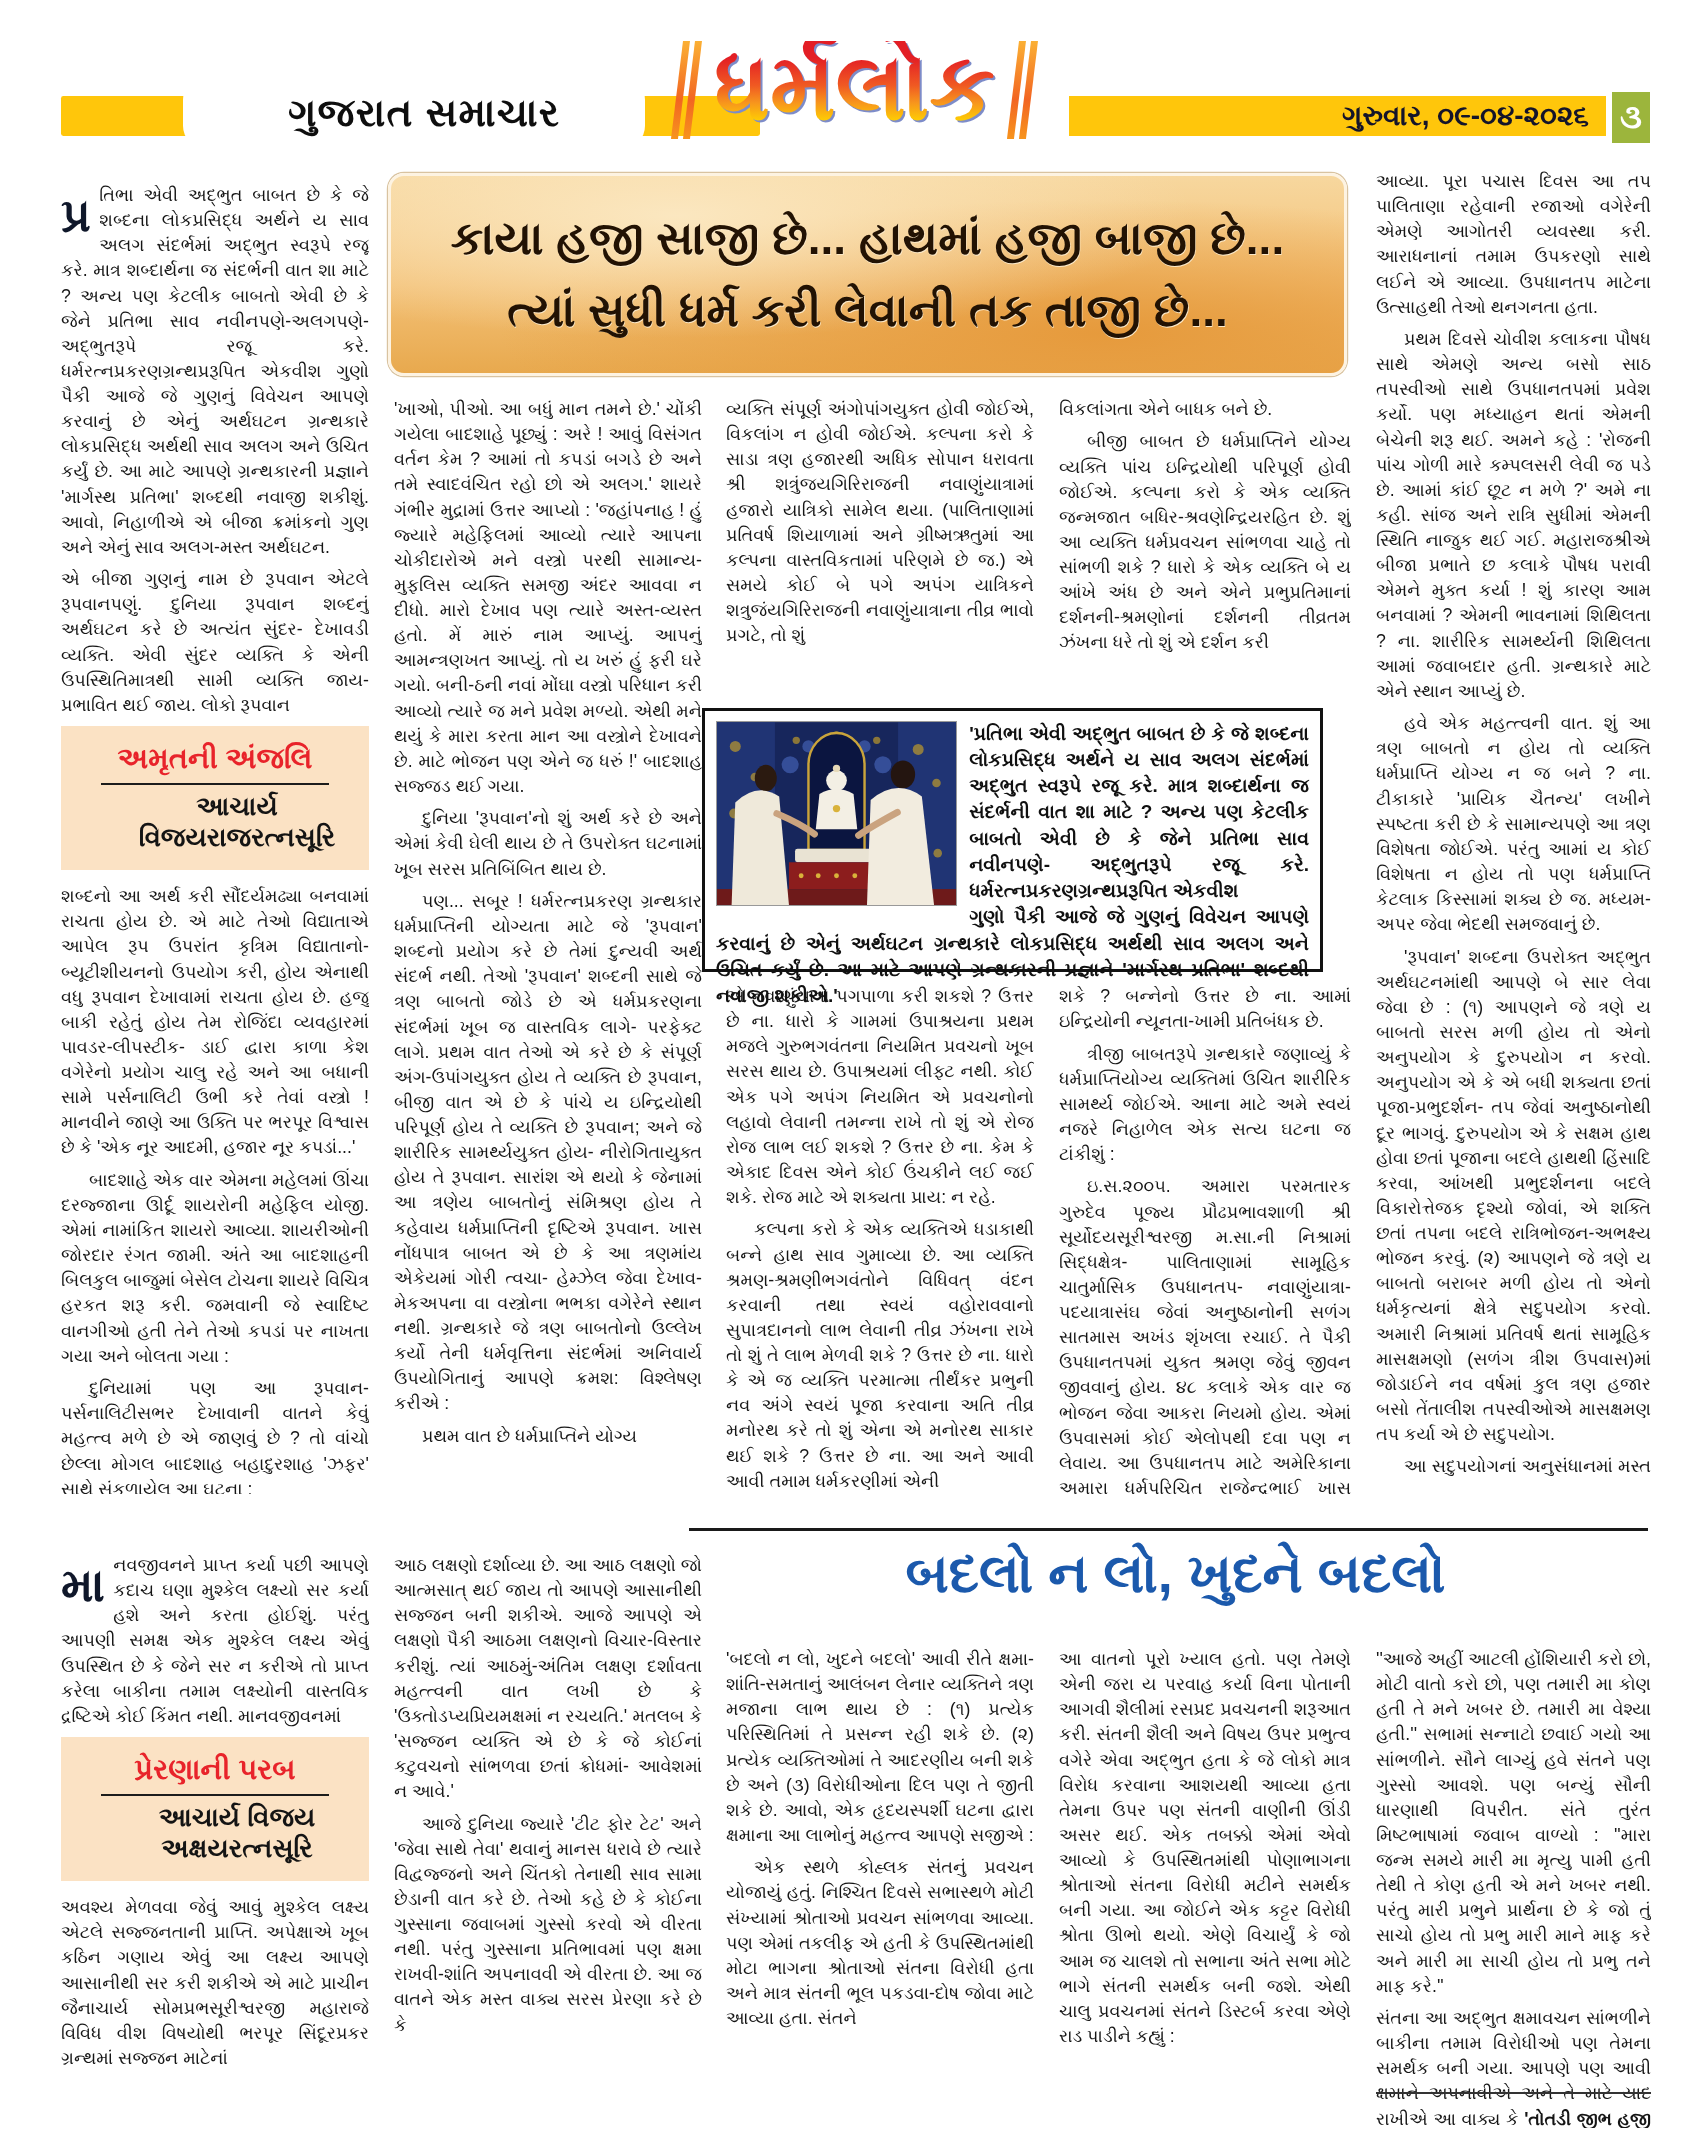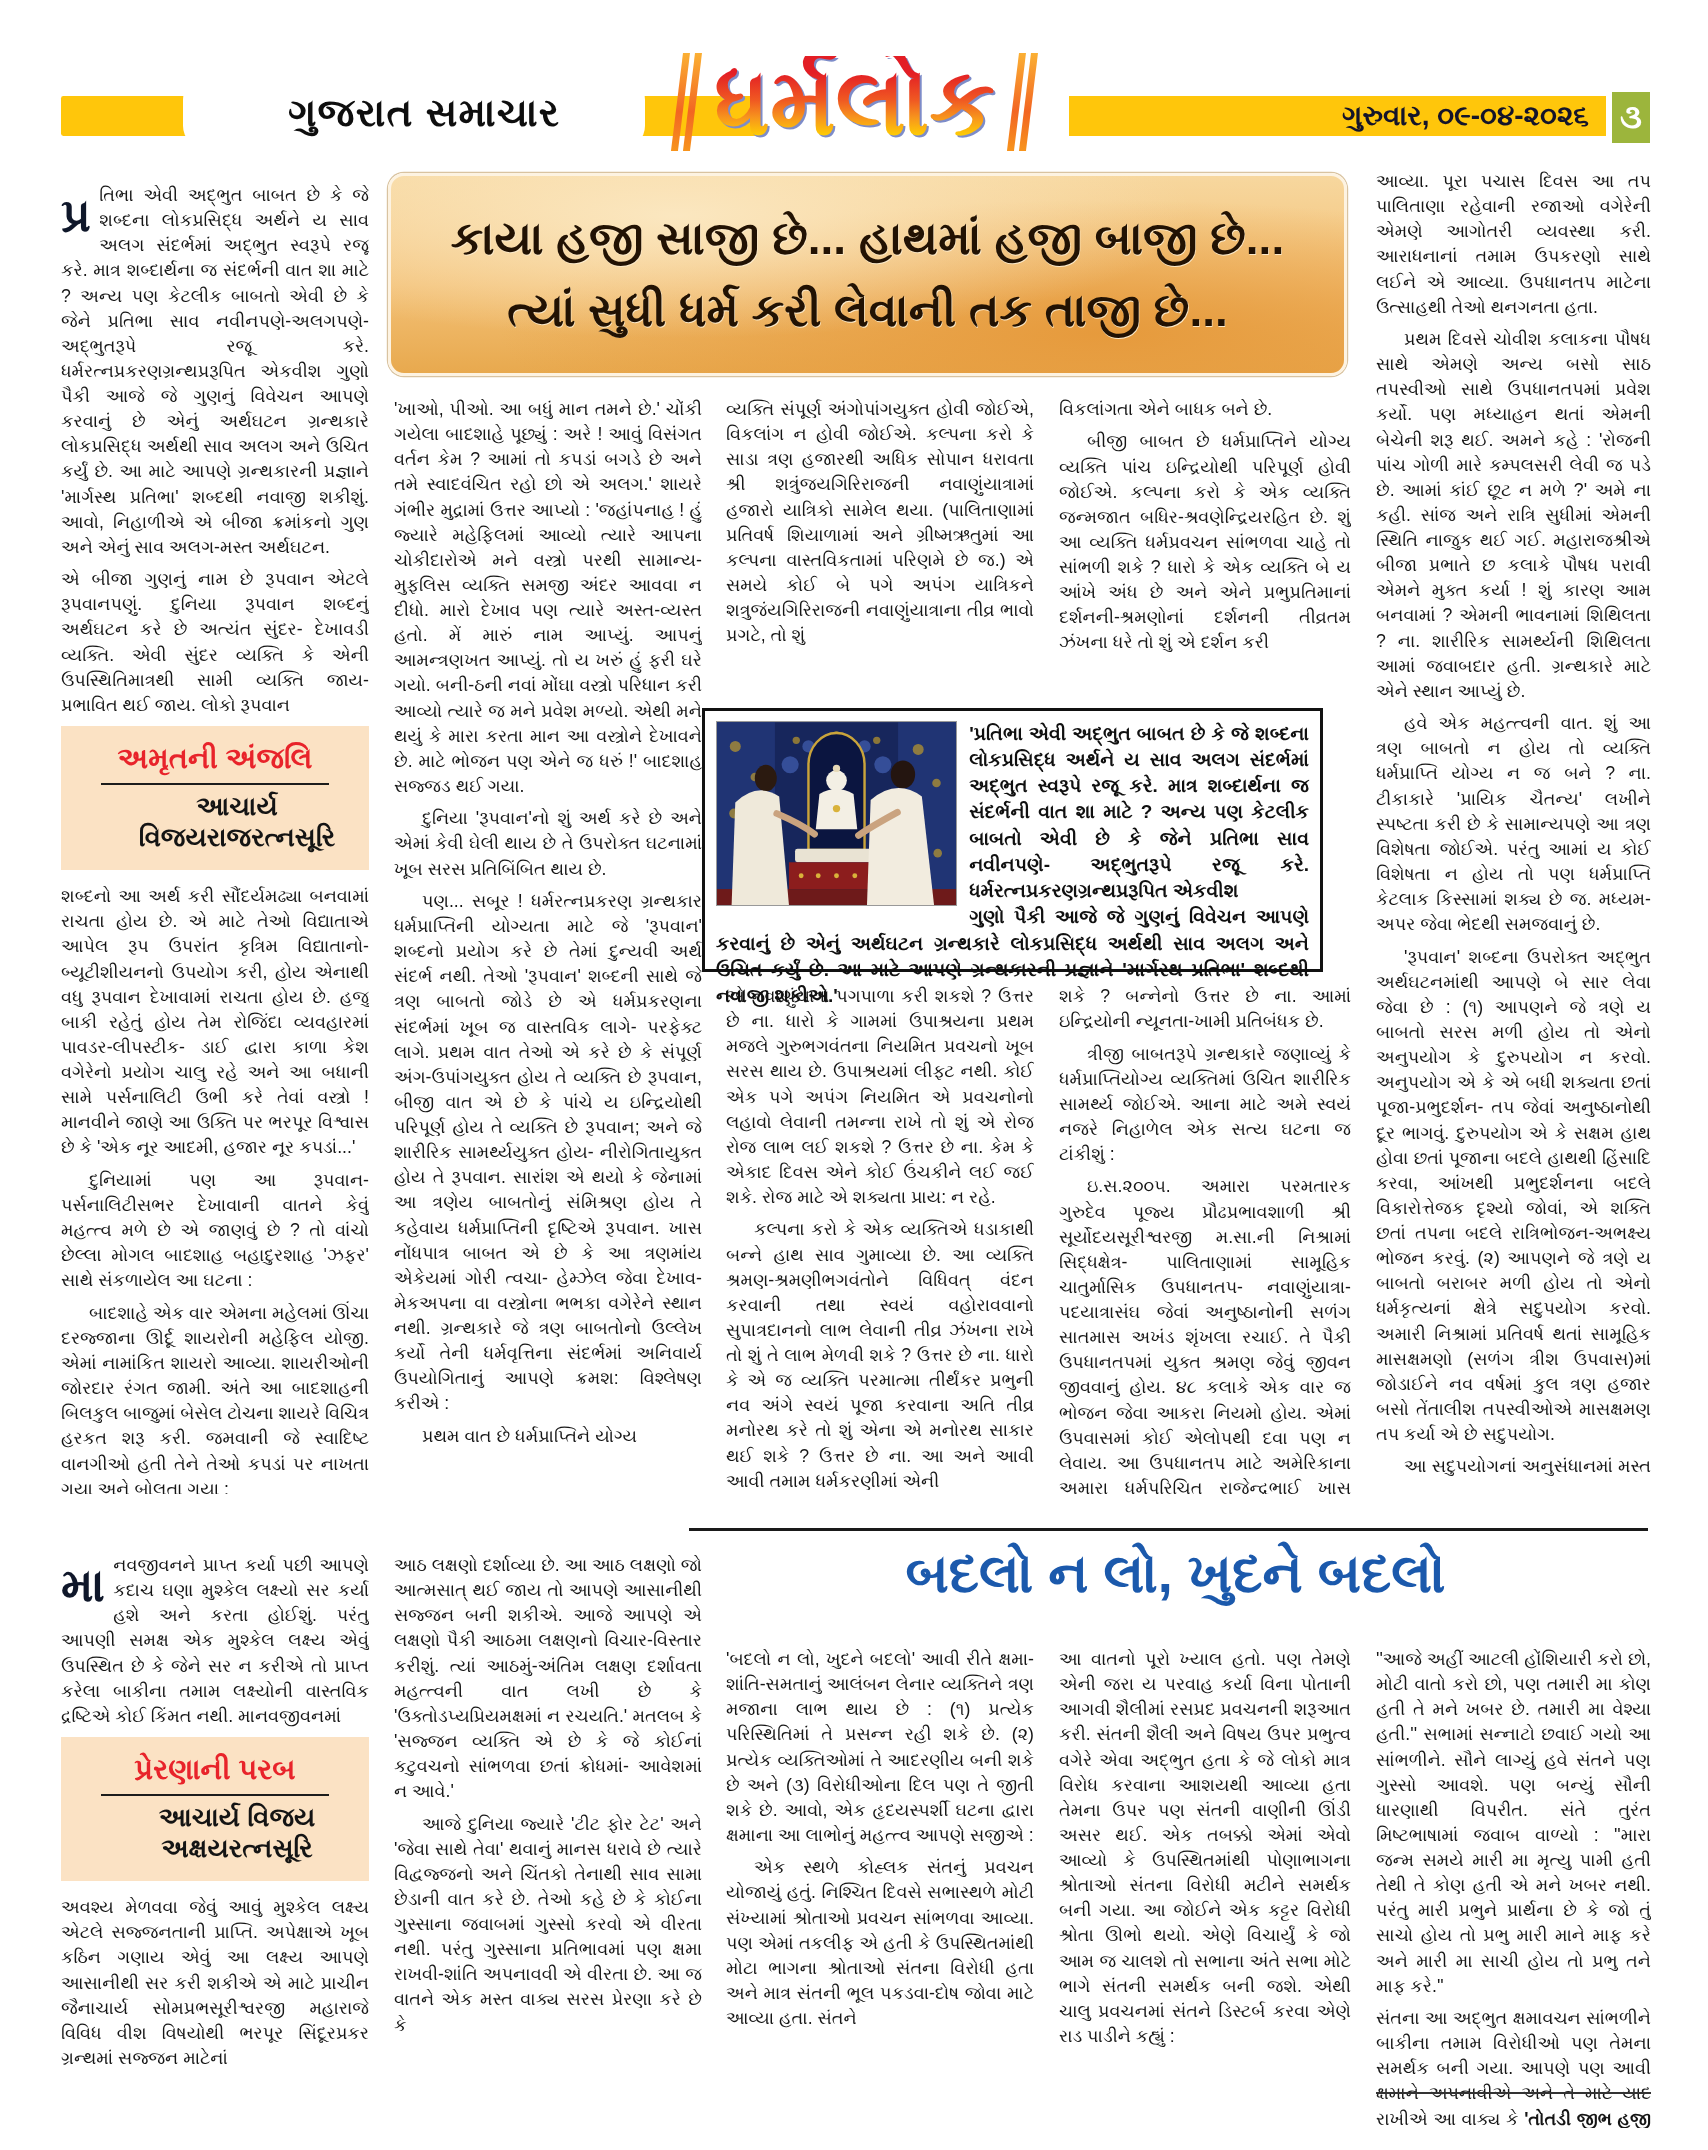--- a/index.html
+++ b/index.html
@@ -4,21 +4,21 @@
 <style>
   html,body{margin:0;padding:0;background:#e8e8e8;}
   .page{position:relative;width:1708px;height:2151px;background:#ffffff;font-family:"Liberation Sans",sans-serif;color:#121212;overflow:hidden;}
   
   .band{position:absolute;background:#ffc60b;height:40px;top:96px;}
   .band-left{left:61px;width:699px;border-radius:2.4px;}
   .band-right{left:1069px;width:537px;display:flex;align-items:center;justify-content:flex-end;padding-right:17px;box-sizing:border-box;}
   .gs-logo{position:absolute;left:183px;top:77px;width:442px;height:72px;background:#ffffff;border-radius:23px;display:flex;align-items:center;justify-content:center;font-size:39px;font-weight:900;color:#0e0e0e;letter-spacing:1.2px;padding-left:20px;}
   .date-text{font-size:28px;font-weight:800;color:#14142a;}
   .page-num{position:absolute;left:1612px;top:92px;width:38px;height:51px;background:#9cb53c;color:#ffffff;font-size:33px;font-weight:800;display:flex;align-items:center;justify-content:center;}
-  .masthead{position:absolute;left:647px;top:41px;width:415px;height:122px;display:flex;align-items:center;justify-content:center;gap:18.3px;}
+  .masthead{position:absolute;left:647px;top:41px;width:415px;height:122px;display:flex;align-items:flex-start;justify-content:center;gap:18.3px;}
   .bars{display:flex;gap:5.5px;height:98px;}
   .bars div{width:6.7px;height:100%;background:linear-gradient(180deg,#fbb034,#f26522 60%,#f7941d);transform:skewX(-7deg);}
   .mast-title{font-size:93px;font-weight:900;line-height:1;background:linear-gradient(180deg,#e31e25 18%,#f05a22 48%,#f7941d 66%,#ffd400 88%);-webkit-background-clip:text;background-clip:text;color:transparent;filter:drop-shadow(2.4px 2.4px 0 #7d8cc9);}
   
   .headline-box{position:absolute;left:388px;top:173px;width:959px;height:203px;border-radius:16px;border:3.7px solid #fdf3e2;box-sizing:border-box;background:radial-gradient(ellipse at 30% 20%,#fbe7c0 0%,rgba(251,231,192,0) 55%),radial-gradient(ellipse at 75% 80%,#e69a3c 0%,rgba(230,154,60,0) 60%),linear-gradient(180deg,#f7d79e 0%,#f3c177 55%,#e8a94e 100%);display:flex;flex-direction:column;align-items:center;justify-content:center;box-shadow:0 0 0 1.2px #d9c3a0;}
   .headline-box div{font-size:46px;font-weight:800;color:#221203;line-height:1.55;text-shadow:0.6px 0.6px 0 #fbe9c9;}
   .headline2{position:absolute;left:702px;top:1542px;width:947px;text-align:center;font-size:54px;font-weight:800;color:#1b59ac;}
   
   .col{position:absolute;overflow:hidden;}
   .col p{margin:0 0 7.3px;font-size:17.7px;line-height:1.42;text-align:justify;color:#151515;}
@@ -72,22 +72,22 @@
 
   <div class="col" style="left:61px;top:183px;width:308px;height:1311px;">
     <p><span class="dropcap">પ્ર</span><span>તિભા એવી અદ્ભુત બાબત છે કે જે શબ્દના લોકપ્રસિદ્ધ અર્થને ય સાવ અલગ સંદર્ભમાં અદ્ભુત સ્વરૂપે રજૂ કરે. માત્ર શબ્દાર્થના જ સંદર્ભની વાત શા માટે ? અન્ય પણ કેટલીક બાબતો એવી છે કે જેને પ્રતિભા સાવ નવીનપણે-અલગપણે-અદ્ભુતરૂપે રજૂ કરે. ધર્મરત્નપ્રકરણગ્રન્થપ્રરૂપિત એકવીશ ગુણો પૈકી આજે જે ગુણનું વિવેચન આપણે કરવાનું છે એનું અર્થઘટન ગ્રન્થકારે લોકપ્રસિદ્ધ અર્થથી સાવ અલગ અને ઉચિત કર્યું છે. આ માટે આપણે ગ્રન્થકારની પ્રજ્ઞાને 'માર્ગસ્થ પ્રતિભા' શબ્દથી નવાજી શકીશું. આવો, નિહાળીએ એ બીજા ક્રમાંકનો ગુણ અને એનું સાવ અલગ-મસ્ત અર્થઘટન.</span></p>
     <p><span>એ બીજા ગુણનું નામ છે રૂપવાન એટલે રૂપવાનપણું. દુનિયા રૂપવાન શબ્દનું અર્થઘટન કરે છે અત્યંત સુંદર- દેખાવડી વ્યક્તિ. એવી સુંદર વ્યક્તિ કે એની ઉપસ્થિતિમાત્રથી સામી વ્યક્તિ જાય-પ્રભાવિત થઈ જાય. લોકો રૂપવાન</span></p>
     <div class="author-box">
       <div class="t">અમૃતની અંજલિ</div>
       <div class="rule"></div>
       <div class="a">આચાર્ય વિજયરાજરત્નસૂરિ</div>
     </div>
     <p><span>શબ્દનો આ અર્થ કરી સૌંદર્યમઢ્યા બનવામાં રાચતા હોય છે. એ માટે તેઓ વિદ્યાતાએ આપેલ રૂપ ઉપરાંત કૃત્રિમ વિદ્યાતાનો- બ્યૂટીશીયનનો ઉપયોગ કરી, હોય એનાથી વધુ રૂપવાન દેખાવામાં રાચતા હોય છે. હજુ બાકી રહેતું હોય તેમ રોજિંદા વ્યવહારમાં પાવડર-લીપસ્ટીક- ડાઈ દ્વારા કાળા કેશ વગેરેનો પ્રયોગ ચાલુ રહે અને આ બધાની સામે પર્સનાલિટી ઉભી કરે તેવાં વસ્ત્રો ! માનવીને જાણે આ ઉક્તિ પર ભરપૂર વિશ્વાસ છે કે 'એક નૂર આદમી, હજાર નૂર કપડાં...'</span></p>
+    <p class="ind"><span>બાદશાહે એક વાર એમના મહેલમાં ઊંચા દરજ્જાના ઊર્દૂ શાયરોની મહેફિલ યોજી. એમાં નામાંકિત શાયરો આવ્યા. શાયરીઓની જોરદાર રંગત જામી. અંતે આ બાદશાહની બિલકુલ બાજુમાં બેસેલ ટોચના શાયરે વિચિત્ર હરકત શરૂ કરી. જમવાની જે સ્વાદિષ્ટ વાનગીઓ હતી તેને તેઓ કપડાં પર નાખતા ગયા અને બોલતા ગયા :</span></p>
     <p class="ind"><span>દુનિયામાં પણ આ રૂપવાન- પર્સનાલિટીસભર દેખાવાની વાતને કેવું મહત્ત્વ મળે છે એ જાણવું છે ? તો વાંચો છેલ્લા મોગલ બાદશાહ બહાદુરશાહ 'ઝફર' સાથે સંકળાયેલ આ ઘટના :</span></p>
-    <p class="ind"><span>બાદશાહે એક વાર એમના મહેલમાં ઊંચા દરજ્જાના ઊર્દૂ શાયરોની મહેફિલ યોજી. એમાં નામાંકિત શાયરો આવ્યા. શાયરીઓની જોરદાર રંગત જામી. અંતે આ બાદશાહની બિલકુલ બાજુમાં બેસેલ ટોચના શાયરે વિચિત્ર હરકત શરૂ કરી. જમવાની જે સ્વાદિષ્ટ વાનગીઓ હતી તેને તેઓ કપડાં પર નાખતા ગયા અને બોલતા ગયા :</span></p>
   </div>
 
   <div class="col" style="left:394px;top:397px;width:308px;height:1097px;">
     <p><span>'ખાઓ, પીઓ. આ બધું માન તમને છે.' ચોંકી ગયેલા બાદશાહે પૂછ્યું : અરે ! આવું વિસંગત વર્તન કેમ ? આમાં તો કપડાં બગડે છે અને તમે સ્વાદવંચિત રહો છો એ અલગ.' શાયરે ગંભીર મુદ્રામાં ઉત્તર આપ્યો : 'જહાંપનાહ ! હું જ્યારે મહેફિલમાં આવ્યો ત્યારે આપના ચોકીદારોએ મને વસ્ત્રો પરથી સામાન્ય-મુફલિસ વ્યક્તિ સમજી અંદર આવવા ન દીધો. મારો દેખાવ પણ ત્યારે અસ્ત-વ્યસ્ત હતો. મેં મારું નામ આપ્યું. આપનું આમન્ત્રણખત આપ્યું. તો ય ખરું હું ફરી ઘરે ગયો. બની-ઠની નવાં મોંઘા વસ્ત્રો પરિધાન કરી આવ્યો ત્યારે જ મને પ્રવેશ મળ્યો. એથી મને થયું કે મારા કરતા માન આ વસ્ત્રોને દેખાવને છે. માટે ભોજન પણ એને જ ધરું !' બાદશાહ સજ્જડ થઈ ગયા.</span></p>
     <p class="ind"><span>દુનિયા 'રૂપવાન'નો શું અર્થ કરે છે અને એમાં કેવી ઘેલી થાય છે તે ઉપરોક્ત ઘટનામાં ખૂબ સરસ પ્રતિબિંબિત થાય છે.</span></p>
     <p class="ind"><span>પણ... સબૂર ! ધર્મરત્નપ્રકરણ ગ્રન્થકાર ધર્મપ્રાપ્તિની યોગ્યતા માટે જે 'રૂપવાન' શબ્દનો પ્રયોગ કરે છે તેમાં દુન્યવી અર્થ સંદર્ભ નથી. તેઓ 'રૂપવાન' શબ્દની સાથે જે ત્રણ બાબતો જોડે છે એ ધર્મપ્રકરણના સંદર્ભમાં ખૂબ જ વાસ્તવિક લાગે- પરફેક્ટ લાગે. પ્રથમ વાત તેઓ એ કરે છે કે સંપૂર્ણ અંગ-ઉપાંગયુક્ત હોય તે વ્યક્તિ છે રૂપવાન, બીજી વાત એ છે કે પાંચે ય ઇન્દ્રિયોથી પરિપૂર્ણ હોય તે વ્યક્તિ છે રૂપવાન; અને જે શારીરિક સામર્થ્યયુક્ત હોય- નીરોગિતાયુક્ત હોય તે રૂપવાન. સારાંશ એ થયો કે જેનામાં આ ત્રણેય બાબતોનું સંમિશ્રણ હોય તે કહેવાય ધર્મપ્રાપ્તિની દૃષ્ટિએ રૂપવાન. ખાસ નોંધપાત્ર બાબત એ છે કે આ ત્રણમાંય એકેયમાં ગોરી ત્વચા- હેમ્ઝેલ જેવા દેખાવ- મેકઅપના વા વસ્ત્રોના ભભકા વગેરેને સ્થાન નથી. ગ્રન્થકારે જે ત્રણ બાબતોનો ઉલ્લેખ કર્યો તેની ધર્મવૃત્તિના સંદર્ભમાં અનિવાર્ય ઉપયોગિતાનું આપણે ક્રમશ: વિશ્લેષણ કરીએ :</span></p>
     <p class="ind"><span>પ્રથમ વાત છે ધર્મપ્રાપ્તિને યોગ્ય</span></p>
   </div>
 
   <div class="col" style="left:726px;top:397px;width:308px;height:308px;">

